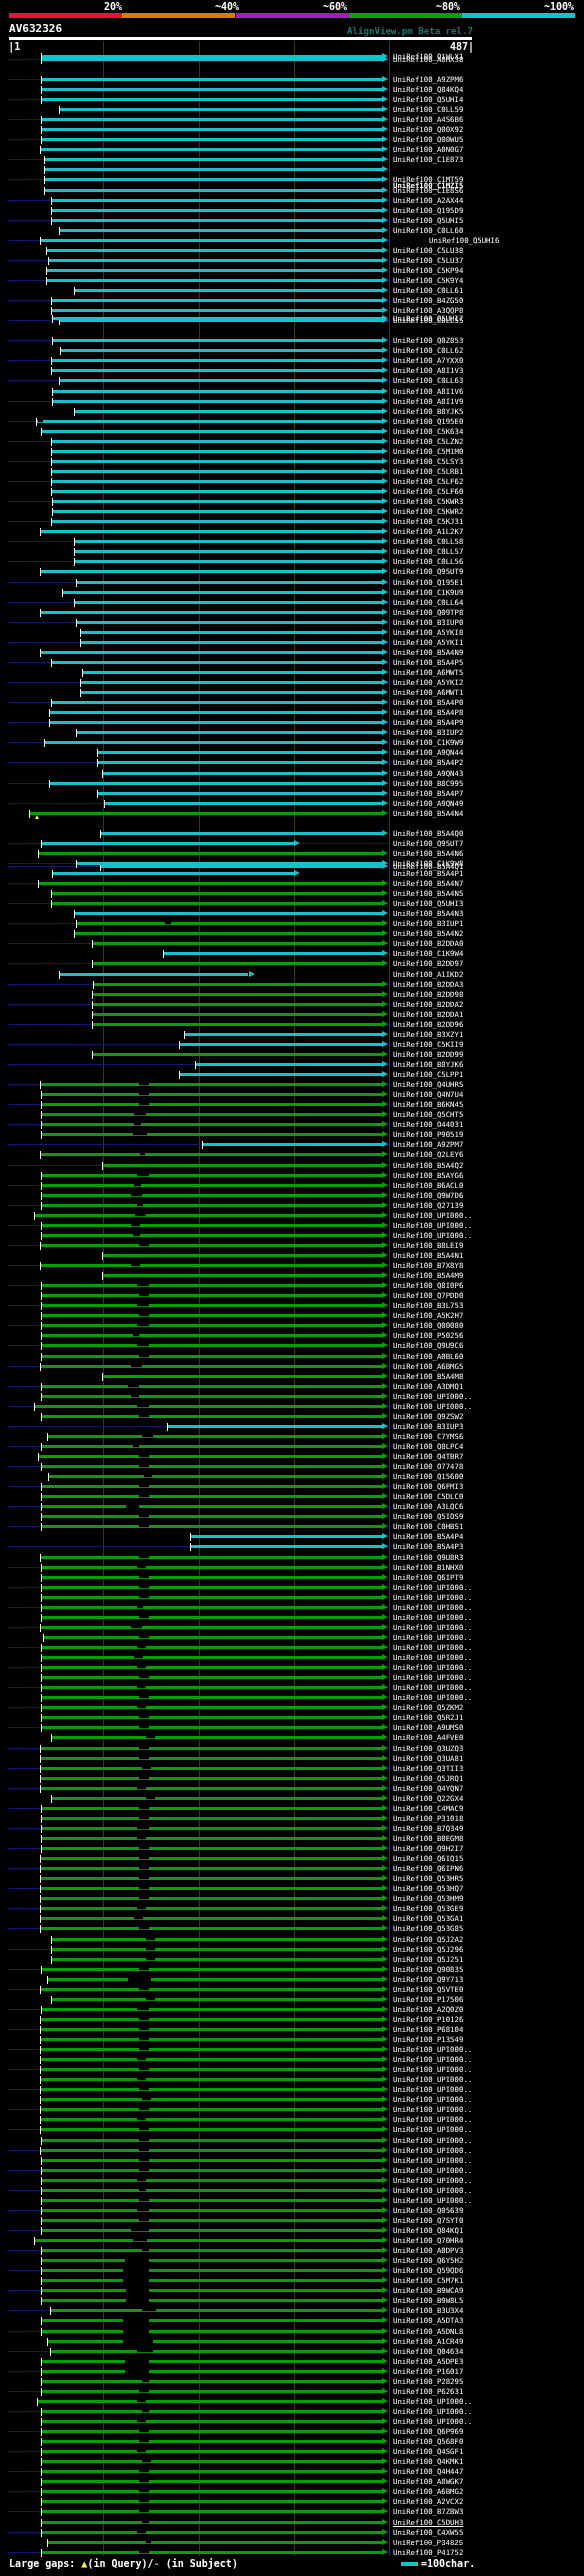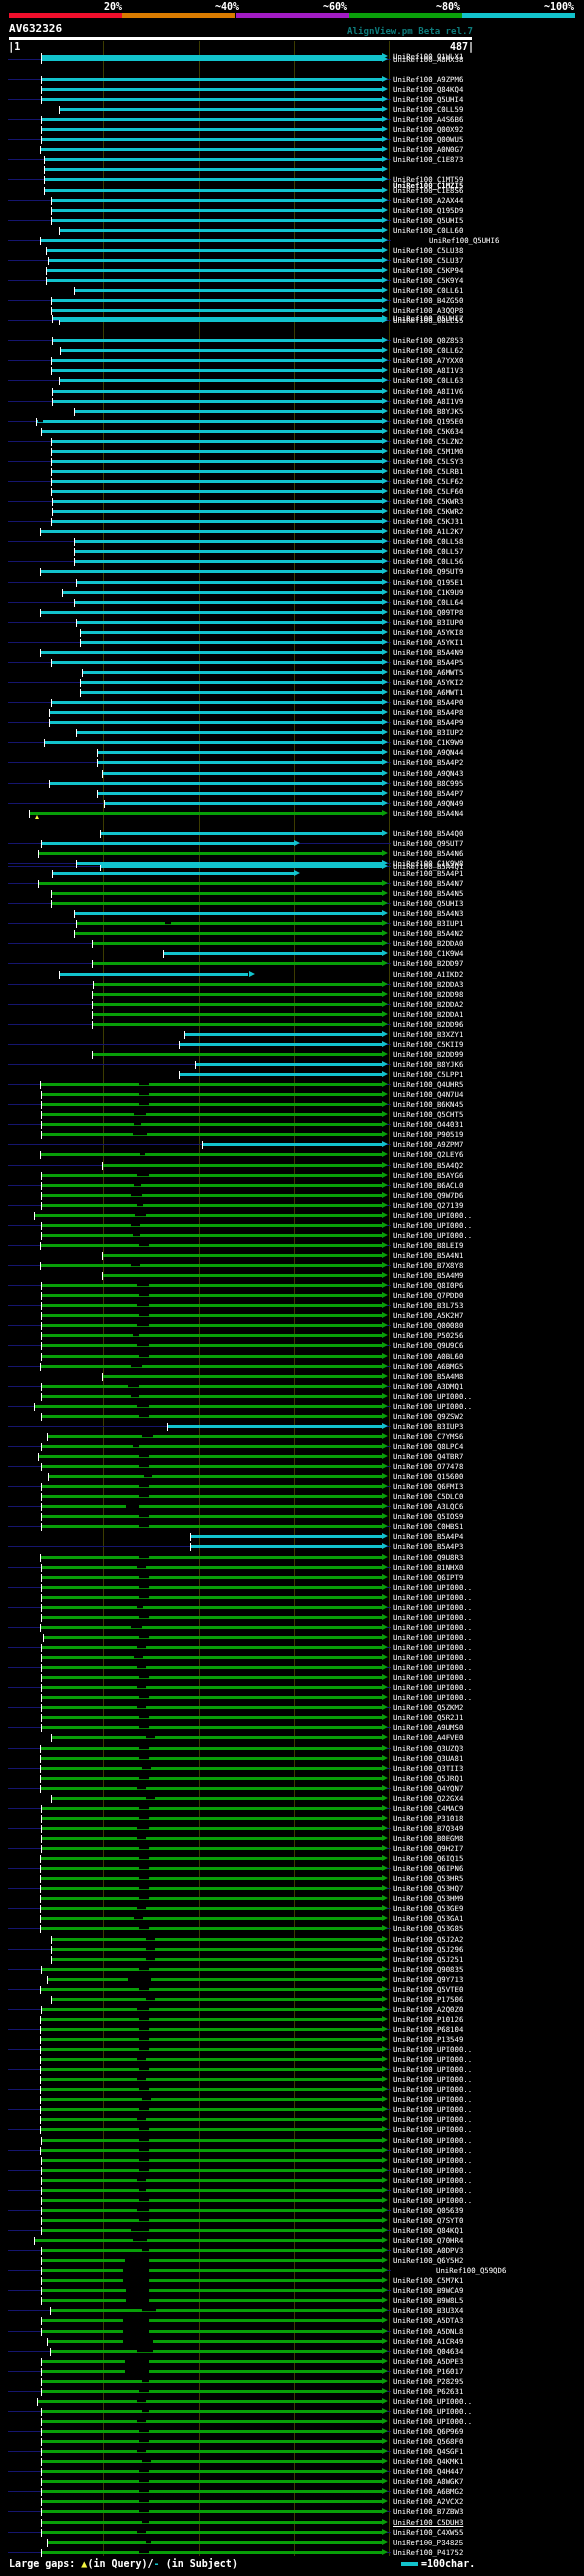--- a/index.html
+++ b/index.html
@@ -1721,21 +1721,21 @@
         <div class="arrow" style="left: 382px; top: 0.9px; border-left: 6.4px solid rgb(8, 158, 8);"></div>
         <div class="hitlabel" style="top: 0.5px;">UniRef100_Q6Y5H2</div>
       </div>
       <div class="row" style="top: 2266px; height: 10px;">
         <div class="navy" style="top: 3.7px;"></div>
         <div class="bar" style="left: 42px; width: 340px; top: 2.7px; height: 3.7px; background: rgb(8, 158, 8);"></div>
         <div class="gap" style="left: 123px; width: 25.6px; top: 2.7px; height: 3.7px;"></div>
         <div class="gapline" style="left: 123px; width: 25.6px; top: 4.6px; background: repeating-linear-gradient(90deg, rgb(6, 127, 6) 0px, rgb(6, 127, 6) 3.7px, transparent 3.7px, transparent 6.4px);"></div>
         <div class="tick" style="left: 41px; top: 0.5px;"></div>
         <div class="arrow" style="left: 382px; top: 0.9px; border-left: 6.4px solid rgb(8, 158, 8);"></div>
-        <div class="hitlabel" style="top: 0.5px; margin-left: 43px;">UniRef100_Q59QD6</div>
+        <div class="hitlabel" style="top: 0.5px;">UniRef100_Q59QD6</div>
       </div>
       <div class="row" style="top: 2276px; height: 10px;">
         <div class="bar" style="left: 42px; width: 340px; top: 2.7px; height: 3.7px; background: rgb(8, 158, 8);"></div>
         <div class="gap" style="left: 123px; width: 25.6px; top: 2.7px; height: 3.7px;"></div>
         <div class="gapline" style="left: 123px; width: 25.6px; top: 4.6px; background: repeating-linear-gradient(90deg, rgb(6, 127, 6) 0px, rgb(6, 127, 6) 3.7px, transparent 3.7px, transparent 6.4px);"></div>
         <div class="tick" style="left: 41px; top: 0.5px;"></div>
         <div class="arrow" style="left: 382px; top: 0.9px; border-left: 6.4px solid rgb(8, 158, 8);"></div>
         <div class="hitlabel" style="top: 0.5px;">UniRef100_C5M7K1</div>
       </div>
       <div class="row" style="top: 2286px; height: 10px;">

